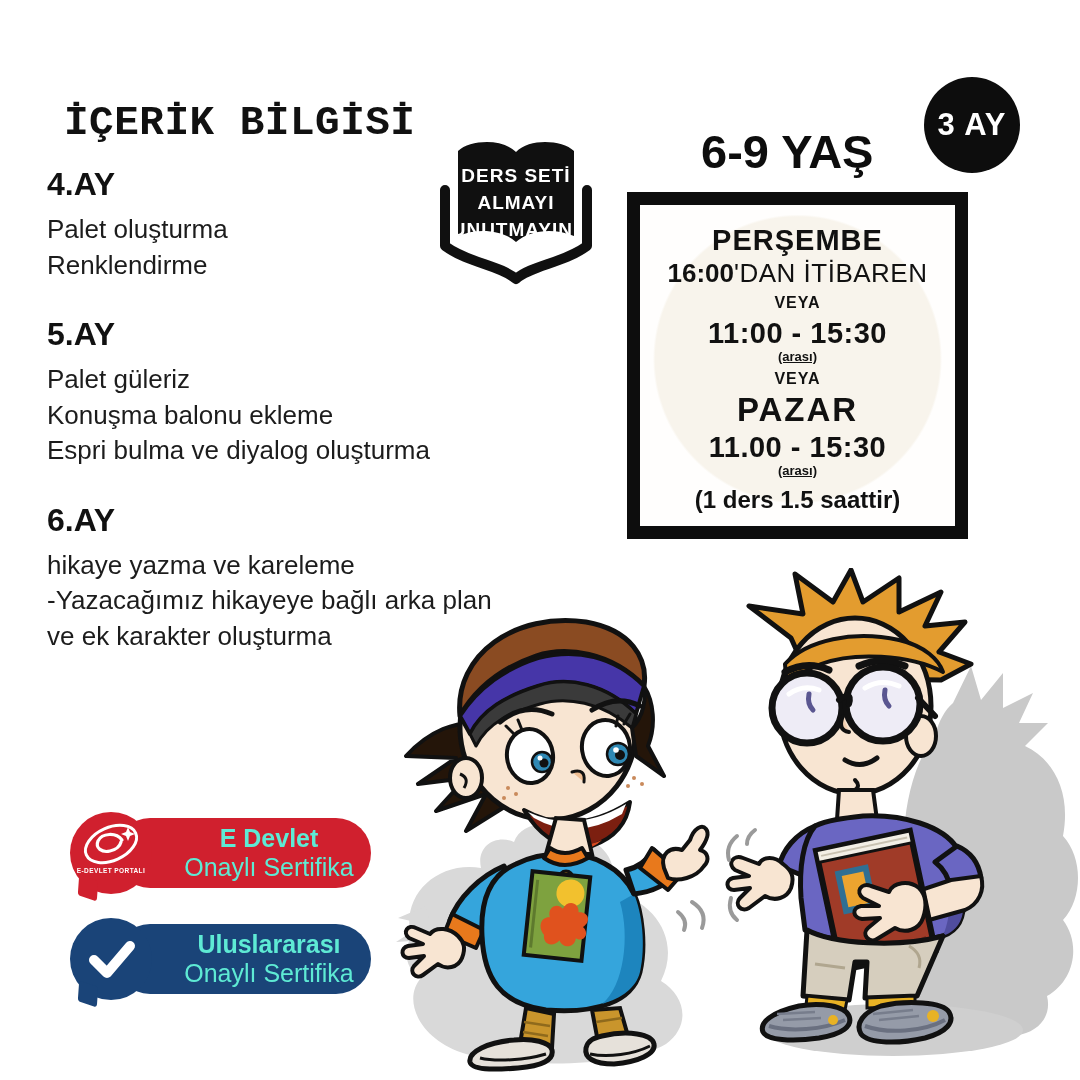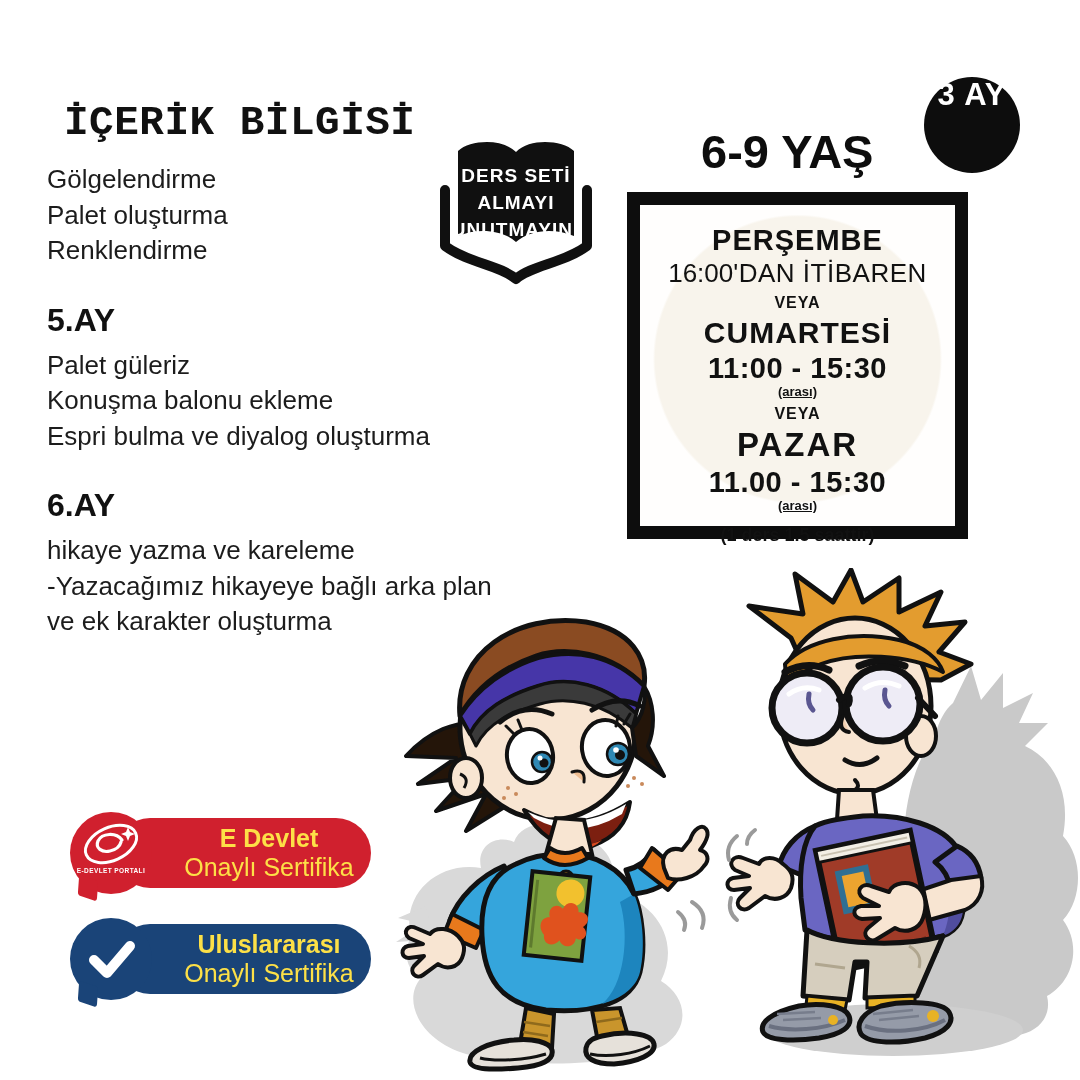--- a/index.html
+++ b/index.html
@@ -17,44 +17,44 @@
   
   .reminder{left:432px;top:136px;width:168px;height:158px;}
   .reminder svg{position:absolute;left:0;top:0;}
   .reminder-text{position:absolute;left:0;top:26px;width:100%;text-align:center;color:#fff;
                  font-weight:700;font-size:19px;line-height:27px;letter-spacing:1px;}
 
   
   .age-range{left:701px;top:124px;width:200px;font-size:47px;font-weight:800;letter-spacing:0px;
              color:#0d0d0d;white-space:nowrap;}
   .duration{left:924px;top:77px;width:96px;height:96px;border-radius:50%;background:#0d0d0d;
-            display:flex;align-items:flex-start;justify-content:center;color:#fff;font-size:31px;
+            display:flex;align-items:center;justify-content:center;color:#fff;font-size:31px;
             font-weight:800;letter-spacing:1px;}
 
   
   .schedule{left:627px;top:192px;width:341px;height:347px;border:13px solid #0d0d0d;
             box-sizing:border-box;background:radial-gradient(circle at 50% 48%, #f8f4ec 0 62%, #fffefd 63%);
             display:flex;flex-direction:column;align-items:center;text-align:center;padding-top:18px;}
   .sch-day1{font-size:29px;font-weight:800;letter-spacing:1px;line-height:34px;}
   .sch-time1{font-size:26px;line-height:32px;white-space:nowrap;}
-  .sch-time1 .b{font-weight:400;}
+  .sch-time1 .b{font-weight:700;}
   .sch-time1 .r{font-weight:400;letter-spacing:.5px;}
   .sch-veya{font-size:16px;font-weight:700;letter-spacing:1px;line-height:24px;margin-top:2px;}
   .sch-day2{font-size:30px;font-weight:800;letter-spacing:1px;line-height:35px;}
   .sch-time{font-size:29px;font-weight:800;line-height:32px;letter-spacing:.5px;margin-top:2px;}
   .sch-arasi{font-size:13px;font-weight:600;line-height:16px;text-decoration:underline;}
   .sch-day3{font-size:33px;font-weight:800;letter-spacing:2px;line-height:38px;}
-  .sch-note{font-size:18px;font-weight:700;line-height:24px;margin-top:9px;text-align:right;}
+  .sch-note{font-size:24px;font-weight:700;line-height:24px;margin-top:9px;text-align:right;}
 
   
   .cert{left:68px;width:310px;height:92px;}
   .cert-red{top:810px;}
   .cert-blue{top:916px;}
   .cert .bar{position:absolute;left:47px;top:8px;width:256px;height:70px;border-radius:35px;
-             color:#fde047;text-align:center;display:flex;flex-direction:column;justify-content:center;
+             color:#5eead4;text-align:center;display:flex;flex-direction:column;justify-content:center;
              padding-left:52px;box-sizing:border-box;}
   .cert .bar .l1{font-size:25px;font-weight:700;line-height:29px;}
   .cert .bar .l2{font-size:25px;font-weight:400;line-height:29px;}
   .cert .bubble{position:absolute;left:2px;top:2px;width:82px;height:82px;border-radius:50%;
                 display:flex;align-items:center;justify-content:center;}
   .cert .bubble:after{content:"";position:absolute;left:8px;bottom:-4px;width:20px;height:20px;
                       background:inherit;border-radius:3px;transform:rotate(18deg) skew(14deg);}
   .red-bg{background:#d0202e;}
   .blue-bg{background:#1a4478;}
   .logo-cap{position:absolute;left:0;top:55px;width:100%;text-align:center;color:#fff;
@@ -63,21 +63,21 @@
   
   .illu{pointer-events:none;}
 </style>
 </head>
 <body>
 
 <div class="canvas">
 
   <section class="abs content-info">
     <h1 class="ci-title">İÇERİK BİLGİSİ</h1>
-    <p class="ci-item">Gölgelendirme</p>
+    <h2 class="ci-head">4.AY</h2>
     <p class="ci-item">Palet oluşturma</p>
     <p class="ci-item">Renklendirme</p>
     <div class="ci-gap"></div>
     <h2 class="ci-head">5.AY</h2>
     <p class="ci-item">Palet güleriz</p>
     <p class="ci-item">Konuşma balonu ekleme</p>
     <p class="ci-item">Espri bulma ve diyalog oluşturma</p>
     <div class="ci-gap"></div>
     <h2 class="ci-head">6.AY</h2>
     <p class="ci-item">hikaye yazma ve kareleme</p>
@@ -101,21 +101,20 @@
   <div class="abs duration">
     <span>3 AY</span>
   </div>
 
   <div class="abs schedule">
     <div class="sch-day1">PERŞEMBE</div>
     <div class="sch-time1">
       <span class="b">16:00</span><span class="r">'DAN İTİBAREN</span>
     </div>
     <div class="sch-veya">VEYA</div>
-    <div class="sch-day2">CUMARTESİ</div>
     <div class="sch-time">11:00 - 15:30</div>
     <div class="sch-arasi">(arası)</div>
     <div class="sch-veya">VEYA</div>
     <div class="sch-day3">PAZAR</div>
     <div class="sch-time">11.00 - 15:30</div>
     <div class="sch-arasi">(arası)</div>
     <div class="sch-note">(1 ders 1.5 saattir)</div>
   </div>
 
   <svg class="abs illu" style="left:396px;top:606px;" width="334" height="466" viewBox="0 0 334 466">

